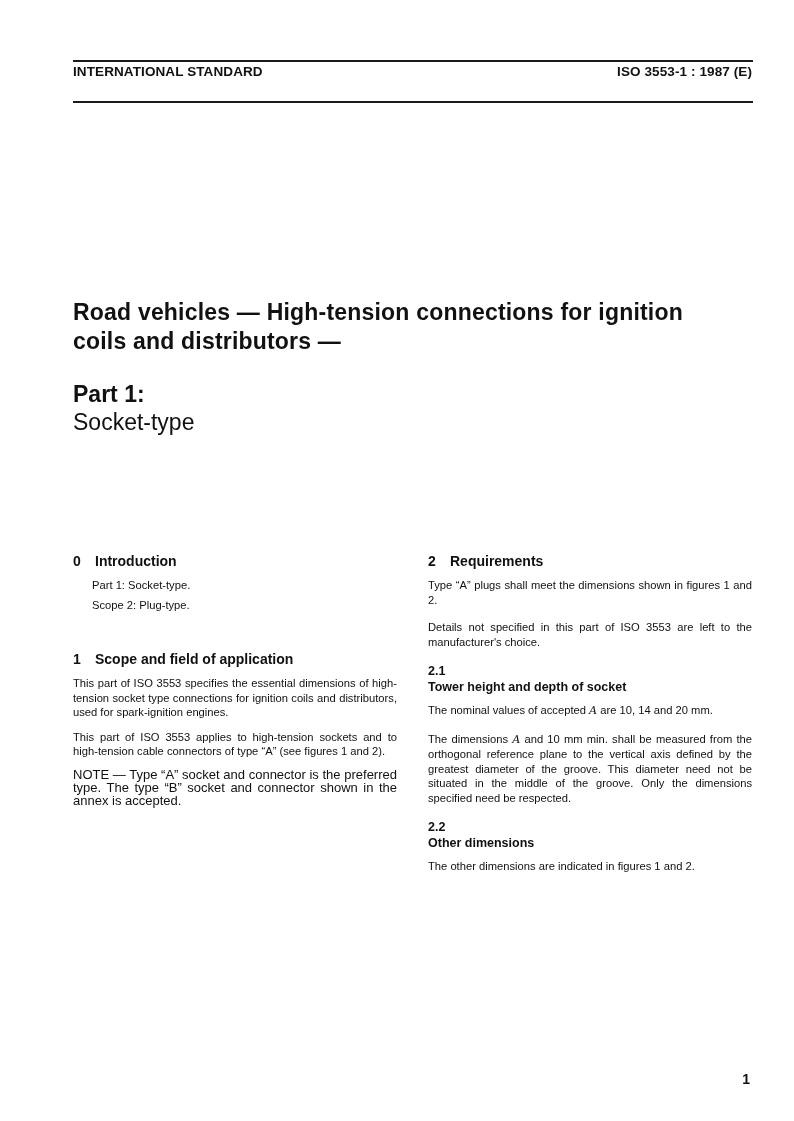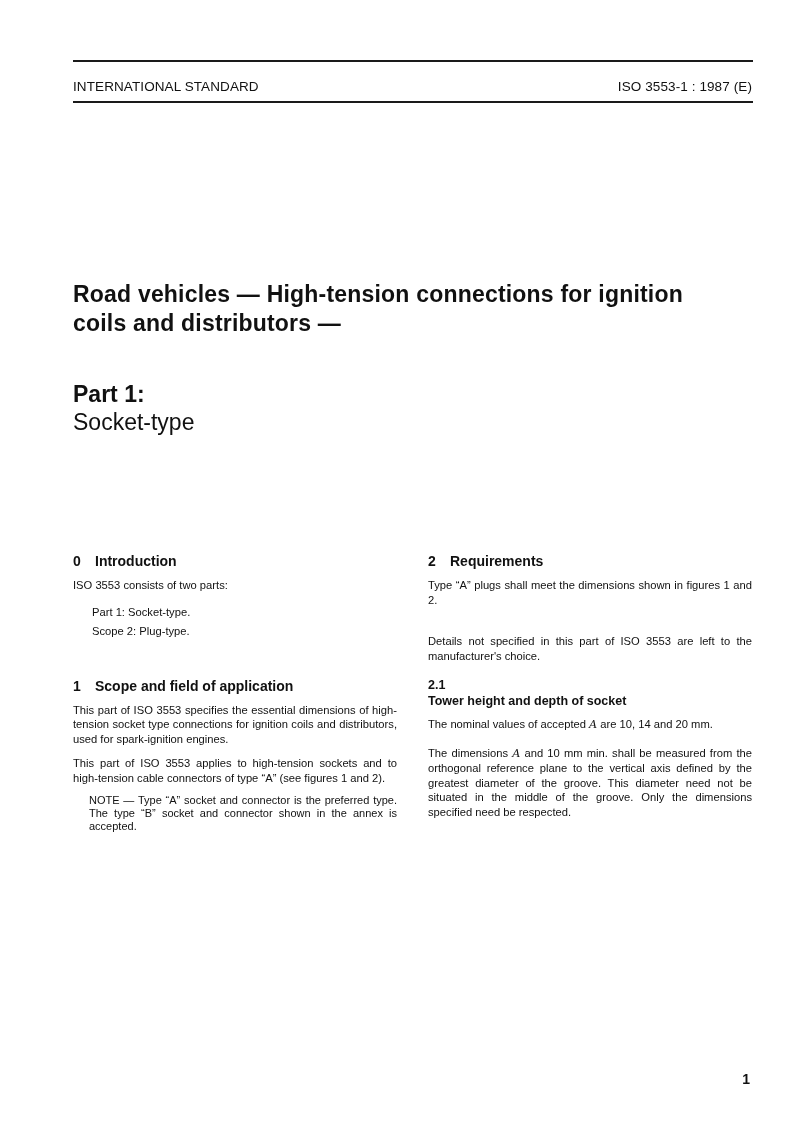--- a/index.html
+++ b/index.html
@@ -19,32 +19,32 @@
       position: absolute;
       left: 73px;
       width: 680px;
       height: 2px;
       background: #1a1a1a;
     }
     .rule.top { top: 60px; }
     .rule.bottom { top: 101px; }
     .hdr {
       position: absolute;
-      top: 79px;
-      font-weight: normal;
+      top: 64px;
+      font-weight: bold;
       font-size: 13.5px;
       letter-spacing: 0.1px;
     }
     .hdr.left { left: 73px; }
     .hdr.right { right: 42px; }
 
     .title {
       position: absolute;
       left: 73px;
-      top: 280px;
+      top: 298px;
       width: 680px;
       font-weight: bold;
       font-size: 23px;
       line-height: 29px;
       letter-spacing: 0.2px;
     }
     .part-label {
       position: absolute;
       left: 73px;
       top: 381px;
@@ -85,24 +85,23 @@
       display: flex;
       flex-direction: column;
     }
     .h2 .num { width: 33px; display: inline-block; }
     p {
       margin: 0 0 10px 0;
       text-align: justify;
     }
     .indent { padding-left: 19px; margin-bottom: 5px; }
     .note {
-      font-size: 11px;
+      font-size: 13px;
       line-height: 13px;
       text-align: justify;
-      margin-left: 16px;
     }
     .page-num {
       position: absolute;
       right: 44px;
       top: 1071px;
       font-weight: bold;
       font-size: 14px;
     }
     i.var { font-family: "DejaVu Serif", serif; font-style: italic; }
   </style>
@@ -120,21 +119,20 @@
 </div>
 <div class="part-label">Part 1:</div>
 <div class="part-name">Socket-type</div>
 
 <div class="col left">
   <div>
     <div class="h1">
       <span class="num">0</span>
       <span>Introduction</span>
     </div>
-    <p style="margin-bottom:12px">ISO 3553 consists of two parts:</p>
     <p class="indent">Part 1: Socket-type.</p>
     <p class="indent">Scope 2: Plug-type.</p>
   </div>
 
   <div style="margin-top:38px">
     <div class="h1">
       <span class="num">1</span>
       <span>Scope and field of application</span>
     </div>
     <p style="">This part of ISO 3553 specifies the essential dimensions of high-tension socket type connections for ignition coils and distributors, used for spark-ignition engines.</p>
@@ -142,28 +140,35 @@
     <p class="note">NOTE — Type “A” socket and connector is the preferred type. The type “B” socket and connector shown in the annex is accepted.</p>
   </div>
 </div>
 
 <div class="col right">
   <div>
     <div class="h1">
       <span class="num">2</span>
       <span>Requirements</span>
     </div>
-    <p style="margin-bottom:27px">Type “A” plugs shall meet the dimensions shown in figures 1 and 2.</p>
+    <p style="margin-bottom:13px">Type “A” plugs shall meet the dimensions shown in figures 1 and 2.</p>
     <p style="margin-bottom:14px">Details not specified in this part of ISO 3553 are left to the manufacturer's choice.</p>
   </div>
 
   <div>
     <div class="h2">
       <span class="num">2.1</span>
       <span>Tower height and depth of socket</span>
     </div>
     <p style="margin-bottom:13px"><span>The nominal values of accepted </span><i class="var">A</i><span> are 10, 14 and 20 mm.</span></p>
     <p style="margin-bottom:14px"><span>The dimensions </span><i class="var">A</i><span> and 10 mm min. shall be measured from the orthogonal reference plane to the vertical axis defined by the greatest diameter of the groove. This diameter need not be situated in the middle of the groove. Only the dimensions specified need be respected.</span></p>
   </div>
 
+  <div>
+    <div class="h2">
+      <span class="num">2.2</span>
+      <span>Other dimensions</span>
+    </div>
+    <p>The other dimensions are indicated in figures 1 and 2.</p>
+  </div>
 </div>
 
 <div class="page-num">1</div>
 
 </body></html>

